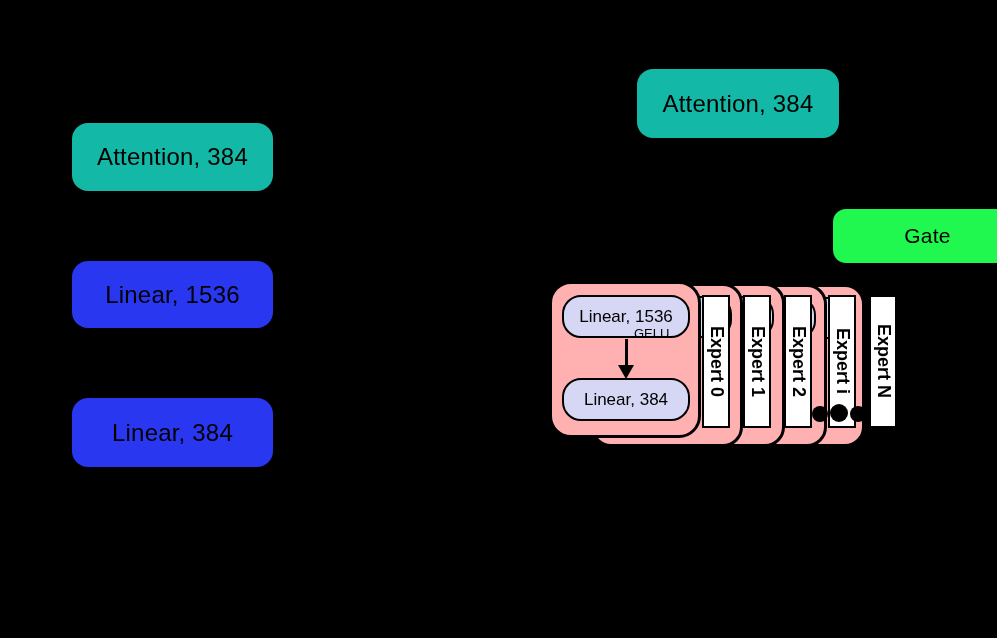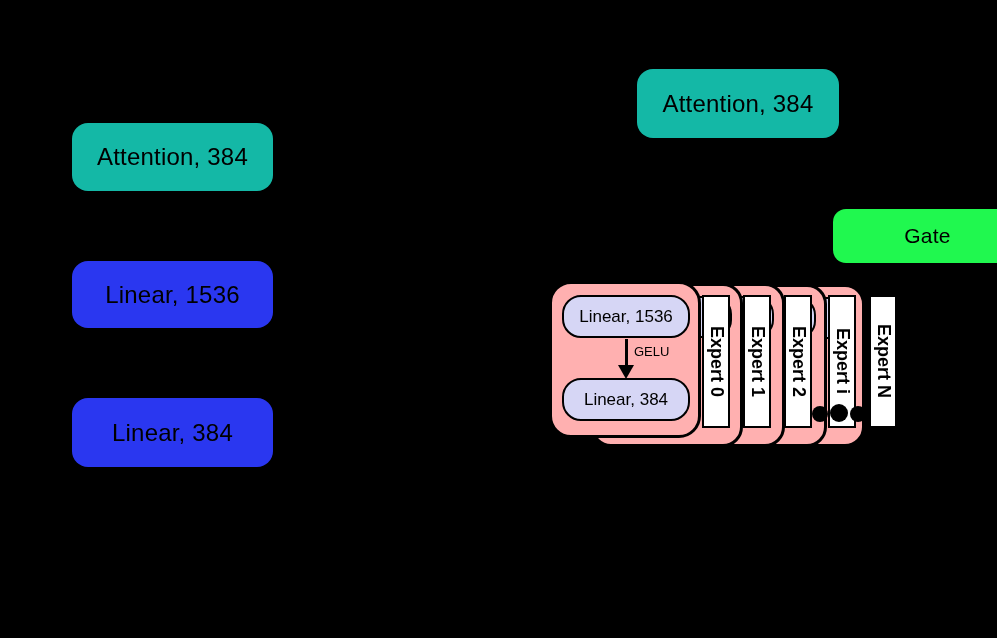--- a/index.html
+++ b/index.html
@@ -76,21 +76,21 @@
   <div class="strip" style="left:743px;z-index:35;">Expert 1</div>
   <div class="strip" style="left:784px;z-index:25;">Expert 2</div>
   <div class="strip" style="left:828px;z-index:15;">Expert i</div>
   <div class="strip" style="left:869px;z-index:5;">Expert N</div>
 
   <div class="card main-card" style="left:549px;top:281px;width:152px;height:157px;z-index:50;">
     <div class="inner-box" style="top:11px;">Linear, 1536</div>
 
     <div class="arrow-line" style="left:73px;top:55px;width:3px;height:29px;"></div>
     <div class="arrow-head" style="left:66px;top:81px;"></div>
-    <div class="gelu" style="left:82px;top:60px;">GELU</div>
+    <div class="gelu" style="left:82px;top:42px;">GELU</div>
 
     <div class="inner-box" style="top:94px;">Linear, 384</div>
   </div>
 
   <div class="dot" style="left:812px;top:406px;width:16px;height:16px;"></div>
   <div class="dot" style="left:830px;top:404px;width:18px;height:18px;"></div>
   <div class="dot" style="left:850px;top:406px;width:16px;height:16px;"></div>
 
 </div>
 

